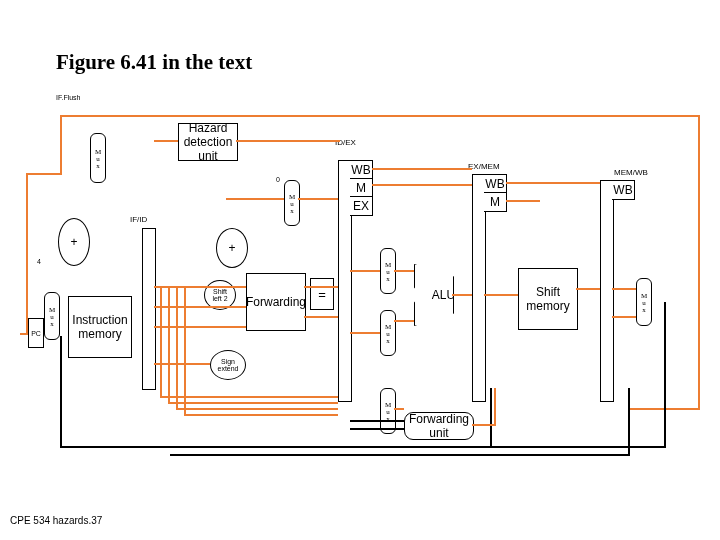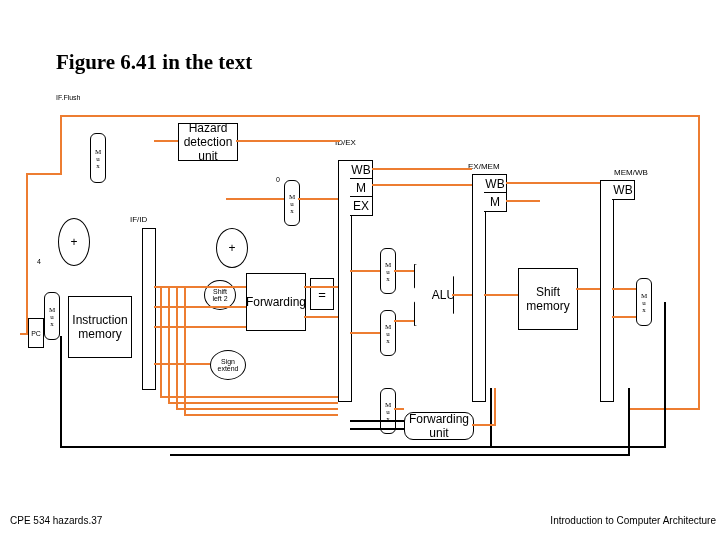--- a/index.html
+++ b/index.html
@@ -20,21 +20,20 @@
 </head>
 <body>
 <div class="slide">
 
 <div class="title">
   <br>
   <span>Figure 6.41 in the text</span>
 </div>
 
 <div class="footL">CPE 534  hazards.37</div>
-<div class="footR">Introduction to Computer Architecture</div>
 
 <div class="diagram">
 
   <div class="wire" style="left:0;top:245px;width:8px;height:2px"></div>
   <div class="wire" style="left:6px;top:85px;width:2px;height:162px"></div>
   <div class="wire" style="left:6px;top:85px;width:34px;height:2px"></div>
   <div class="wire" style="left:40px;top:27px;width:2px;height:60px"></div>
   <div class="wire" style="left:40px;top:27px;width:640px;height:2px"></div>
   <div class="wire" style="left:678px;top:27px;width:2px;height:295px"></div>
   <div class="wire" style="left:610px;top:320px;width:70px;height:2px"></div>

